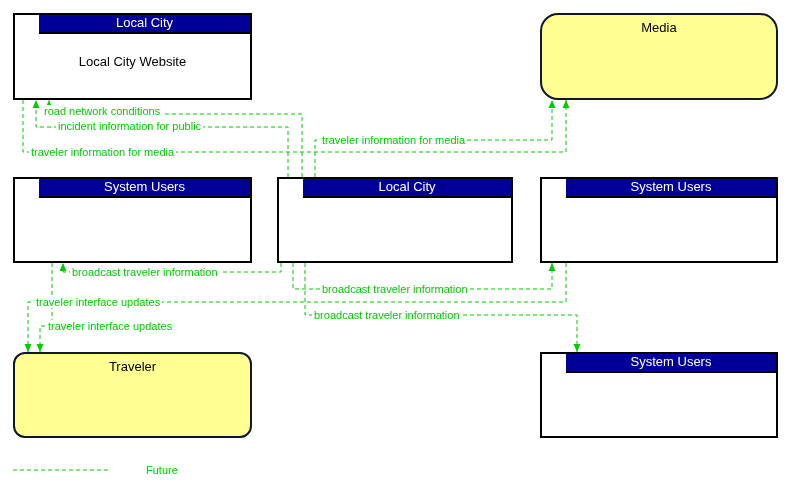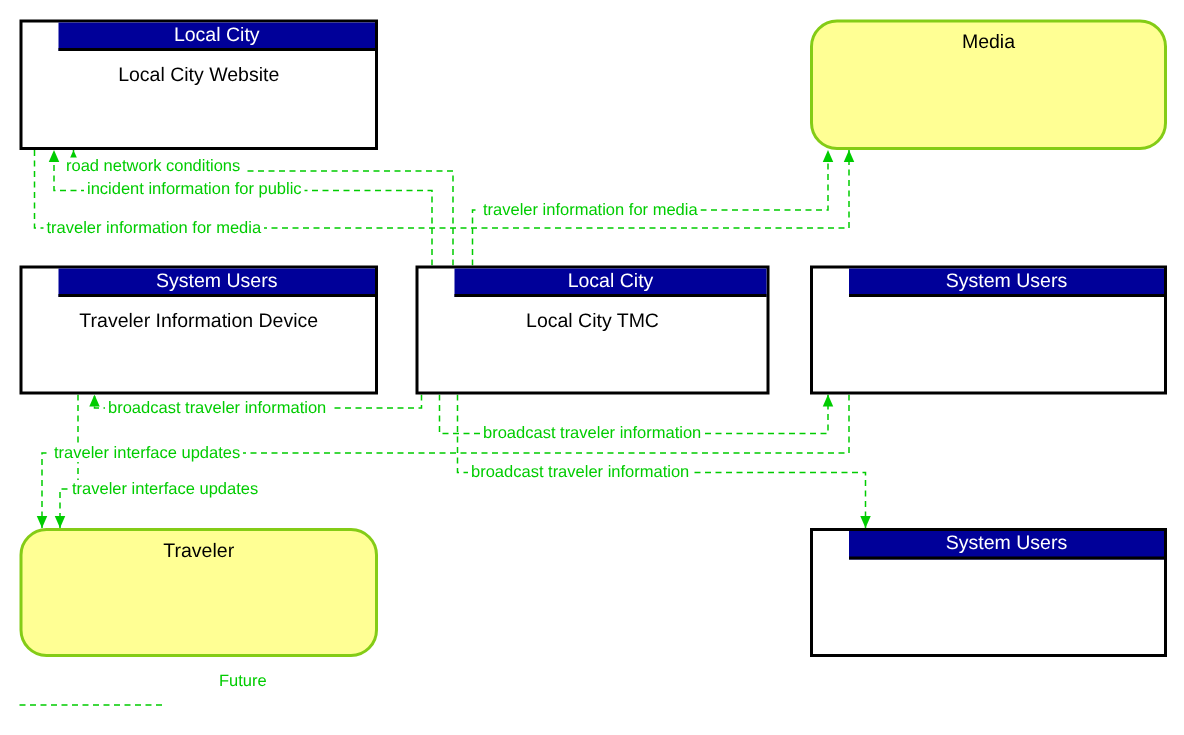--- a/index.html
+++ b/index.html
@@ -12,22 +12,22 @@
     position:absolute;z-index:2;font-size:11px;line-height:12px;white-space:nowrap;
     background:#ffffff;padding:0 2px;transform:translateY(-50%);
   }
   .box{position:absolute;z-index:3;box-sizing:border-box;}
   .system{border:2px solid #000000;background:#ffffff;}
   .box-header{
     height:17px;line-height:16px;text-align:center;font-size:13px;
     border-bottom:2px solid #000000;
     margin-left:24px;
   }
-  .box-name{text-align:center;font-size:13px;color:#000000;padding-top:8px;}
-  .terminator{border:2px solid #84cc16;border-radius:18px;}
+  .box-name{text-align:center;font-size:13px;color:#000000;padding-top:20px;}
+  .terminator{border:2px solid #0f172a;border-radius:18px;}
   .term-name{text-align:center;font-size:13px;color:#000000;padding-top:5px;}
   .legend-label{
     position:absolute;z-index:2;font-size:11px;line-height:12px;white-space:nowrap;
     transform:translateY(-50%);
   }
 </style>
 </head>
 <body>
 
 <div id="canvas">
@@ -66,30 +66,28 @@
   <div id="boxes">
       <div class="box system" style="left: 13px; top: 13px; width: 239px; height: 87px;">
         <div class="box-header" style="background: rgb(0, 0, 153); color: rgb(255, 255, 255);">Local City</div>
         <div class="box-name">Local City Website</div>
       </div>
       <div class="box terminator" style="left: 540px; top: 13px; width: 238px; height: 87px; background: rgb(255, 255, 148);">
         <div class="term-name">Media</div>
       </div>
       <div class="box system" style="left: 13px; top: 177px; width: 239px; height: 86px;">
         <div class="box-header" style="background: rgb(0, 0, 153); color: rgb(255, 255, 255);">System Users</div>
-        <div class="box-name">Traveler Information Device</div>
       </div>
       <div class="box system" style="left: 277px; top: 177px; width: 236px; height: 86px;">
         <div class="box-header" style="background: rgb(0, 0, 153); color: rgb(255, 255, 255);">Local City</div>
-        <div class="box-name">Local City TMC</div>
       </div>
       <div class="box system" style="left: 540px; top: 177px; width: 238px; height: 86px;">
         <div class="box-header" style="background: rgb(0, 0, 153); color: rgb(255, 255, 255);">System Users</div>
       </div>
-      <div class="box terminator" style="left: 13px; top: 352px; width: 239px; height: 86px; background: rgb(255, 255, 148);">
+      <div class="box terminator" style="left: 13px; top: 352px; width: 239px; height: 86px; background: rgb(255, 255, 148); border-radius: 12px;">
         <div class="term-name">Traveler</div>
       </div>
       <div class="box system" style="left: 540px; top: 352px; width: 238px; height: 86px;">
         <div class="box-header" style="background: rgb(0, 0, 153); color: rgb(255, 255, 255);">System Users</div>
       </div>
     </div>
-  <div class="legend-label" id="legend-label" style="left: 124px; top: 454px; color: rgb(0, 204, 0); padding-left: 22px;">Future</div>
+  <div class="legend-label" id="legend-label" style="left: 124px; top: 470px; color: rgb(0, 204, 0); padding-left: 22px;">Future</div>
 </div>
 
 </body></html>

